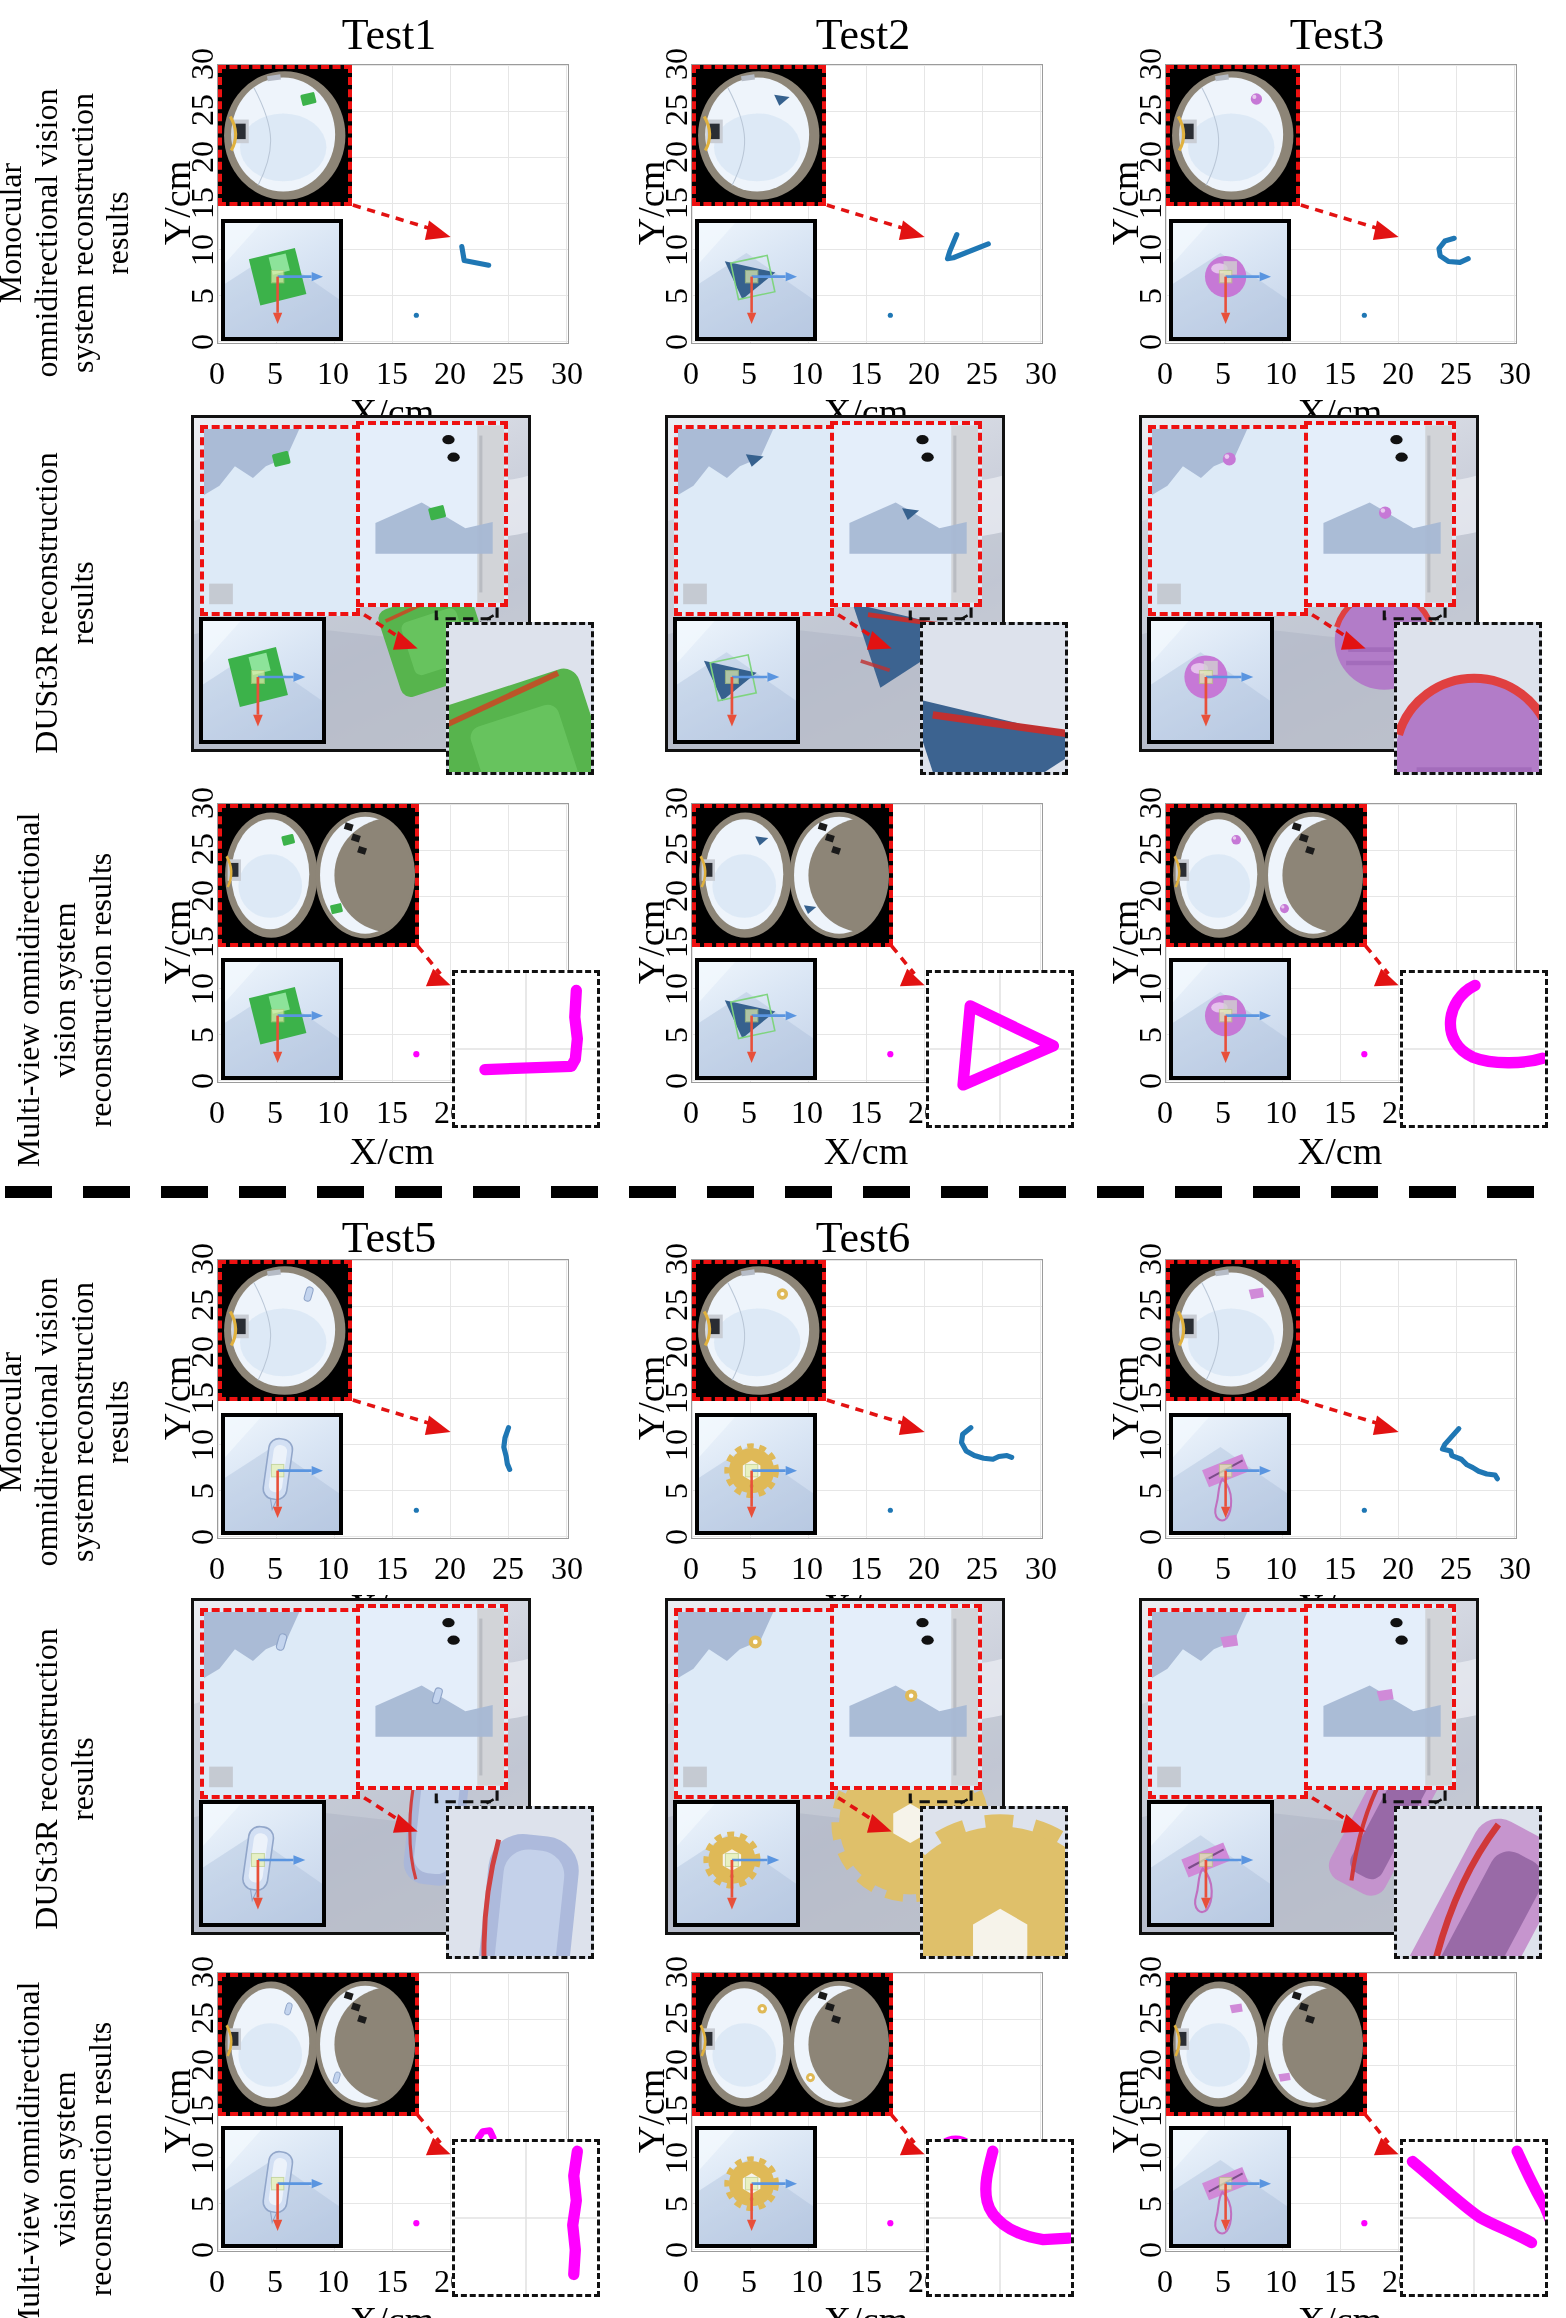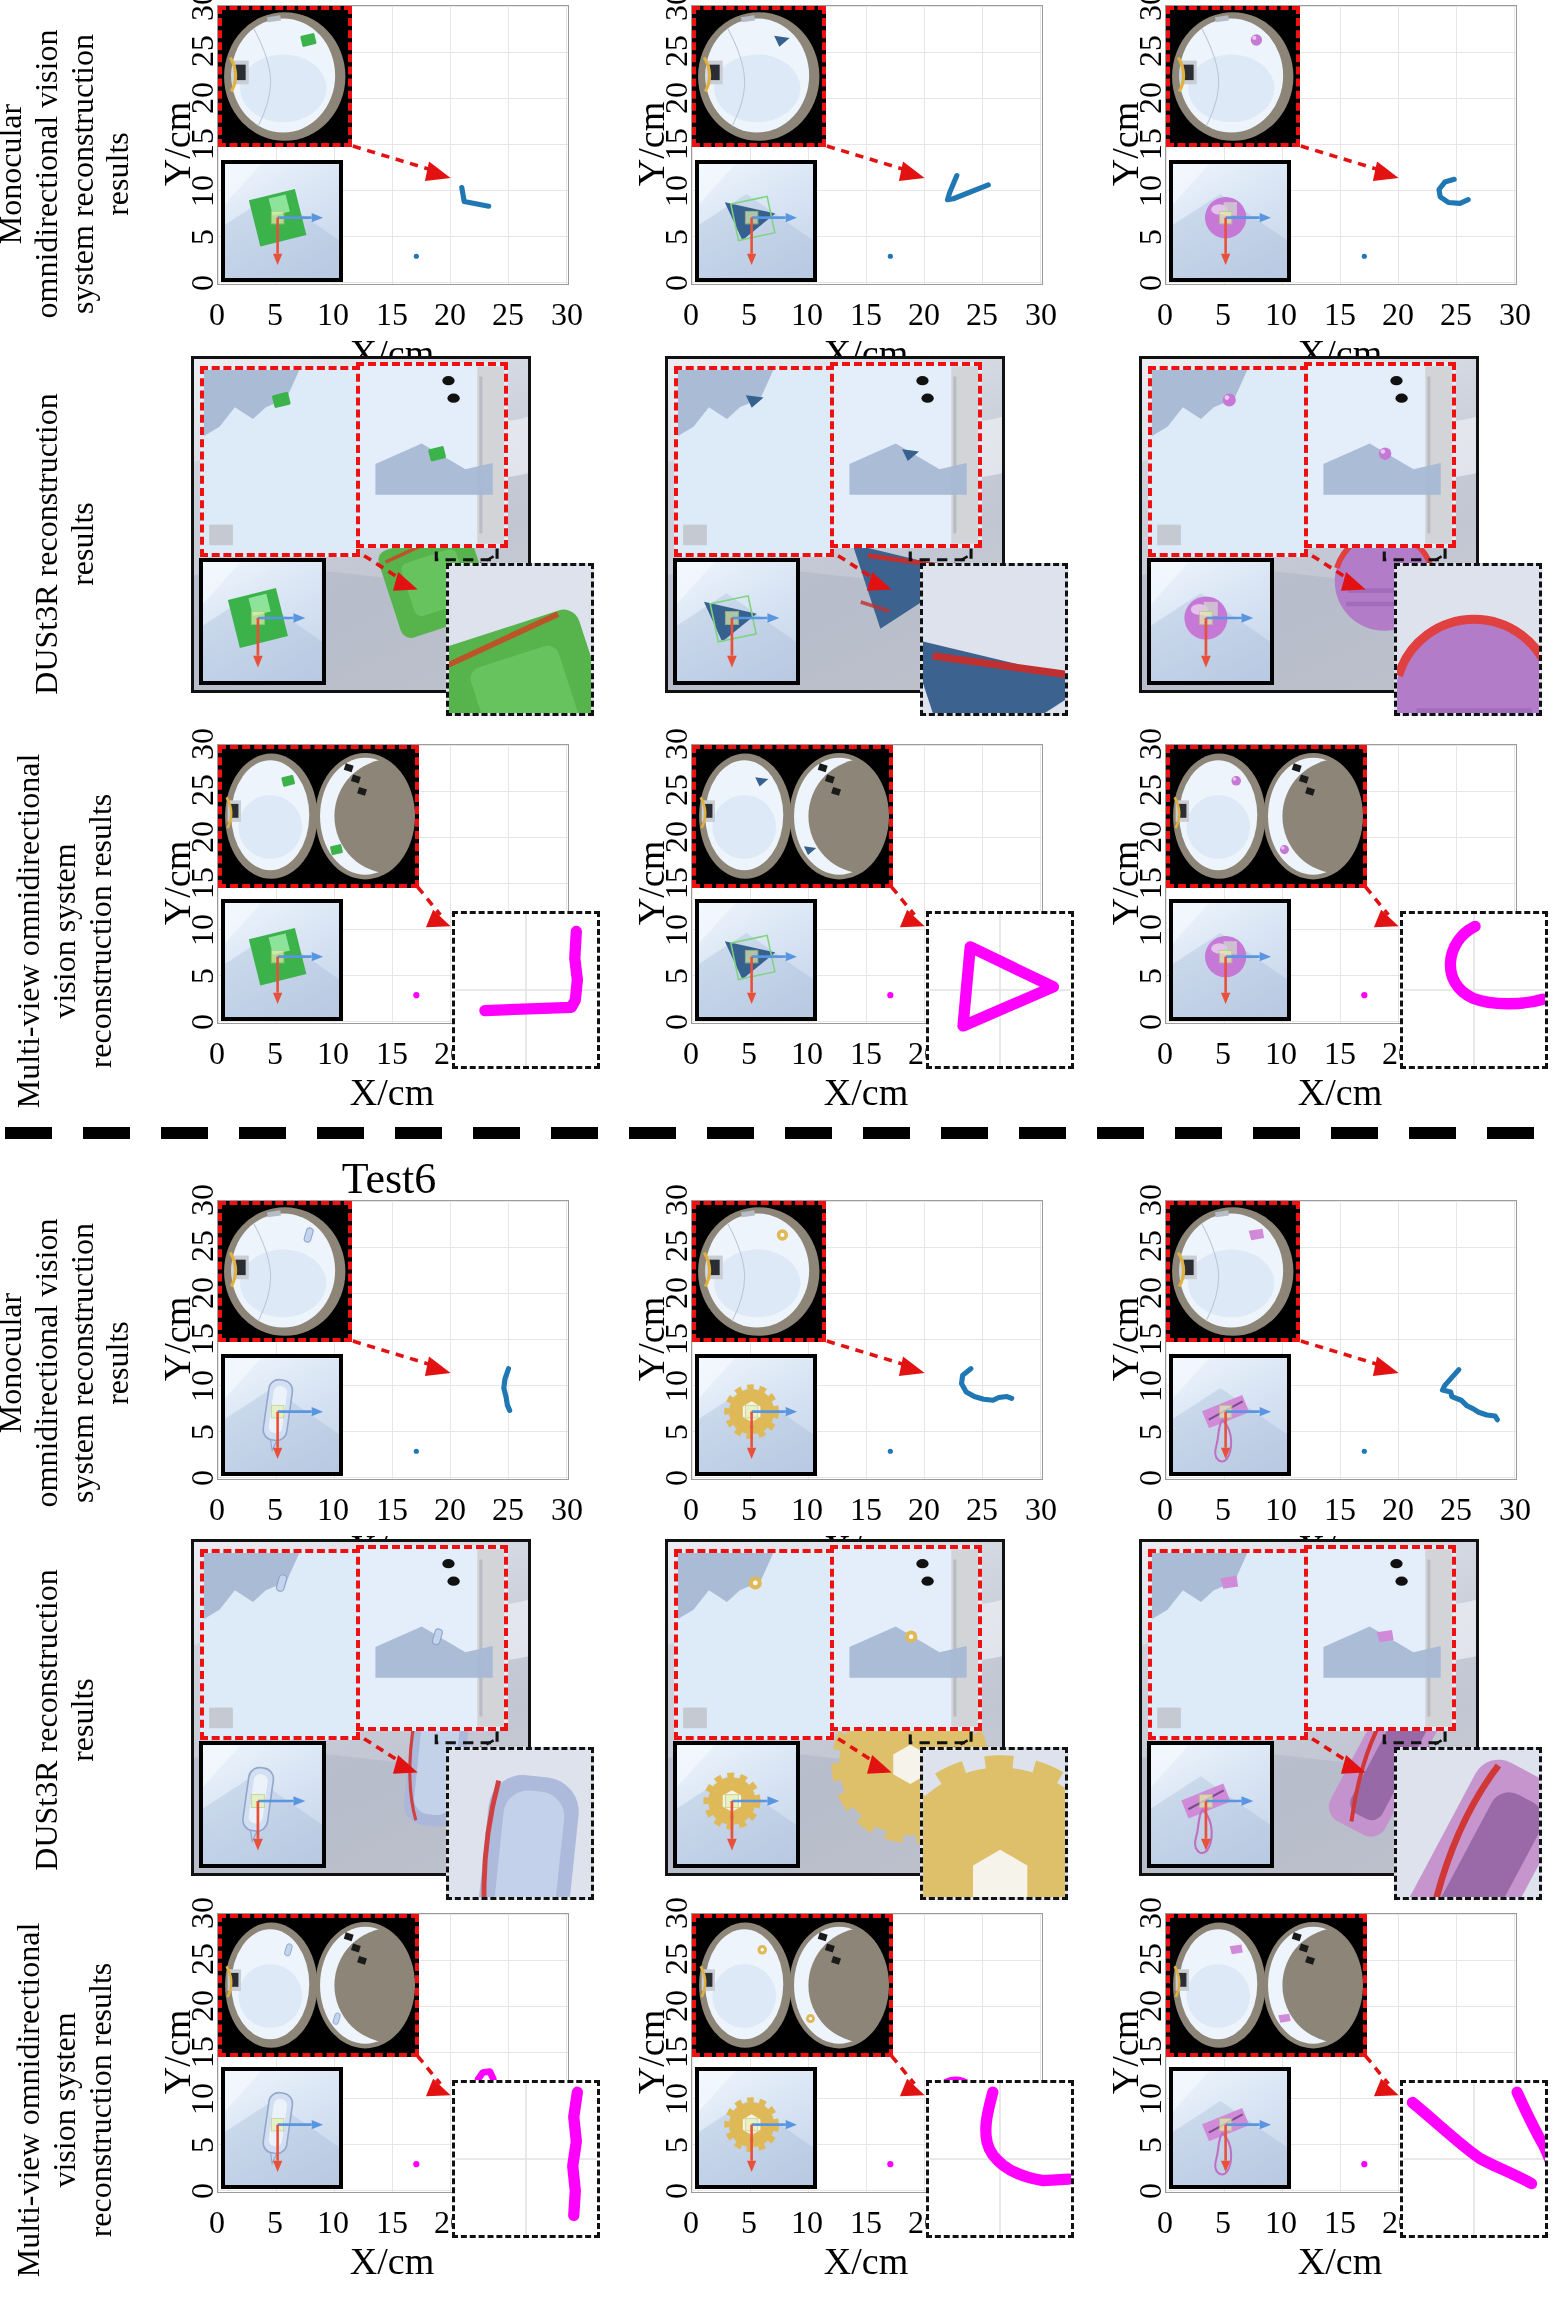--- a/index.html
+++ b/index.html
@@ -35,20 +35,26 @@
   .connector{position:absolute;left:0;top:0;pointer-events:none;}
   .separator{height:20.6px;position:relative;}
   .separator .dash{position:absolute;left:5.1px;right:5.1px;top:4.1px;height:12.4px;
       background:repeating-linear-gradient(90deg,#000 0 47px,transparent 47px 78px);}
 </style>
 </head>
 <body>
 
 <div class="page" id="page">
     <div class="group">
+      <div class="titles-row" style="height: 59px;">
+        <div class="title-spacer"></div>
+        <div class="cell-title"><span>Test1</span></div>
+        <div class="cell-title"><span>Test2</span></div>
+        <div class="cell-title"><span>Test3</span></div>
+      </div>
       <div class="row" style="height: 348px;">
         <div class="rowlabel">
           <span class="txt" style="width: 348px;">Monocular omnidirectional vision system reconstruction results</span>
         </div>
         <div class="cell">
           <span class="ylab">Y/cm</span>
           <span class="ytick" style="top:283px;">0</span>
           <span class="xtick" style="left:88px;">0</span>
           <span class="ytick" style="top:237px;">5</span>
           <span class="xtick" style="left:146px;">5</span>
@@ -663,20 +669,21 @@
             </svg></div>
         </div>
       </div>
     </div>
     <div class="separator">
       <div class="dash"></div>
     </div>
     <div class="group">
       <div class="titles-row" style="height: 51px;">
         <div class="title-spacer"></div>
+        <div class="cell-title"><span>Test5</span></div>
         <div class="cell-title"><span>Test6</span></div>
       </div>
       <div class="row" style="height: 337px;">
         <div class="rowlabel">
           <span class="txt" style="width: 337px;">Monocular omnidirectional vision system reconstruction results</span>
         </div>
         <div class="cell">
           <span class="ylab">Y/cm</span>
           <span class="ytick" style="top:283px;">0</span>
           <span class="xtick" style="left:88px;">0</span>

